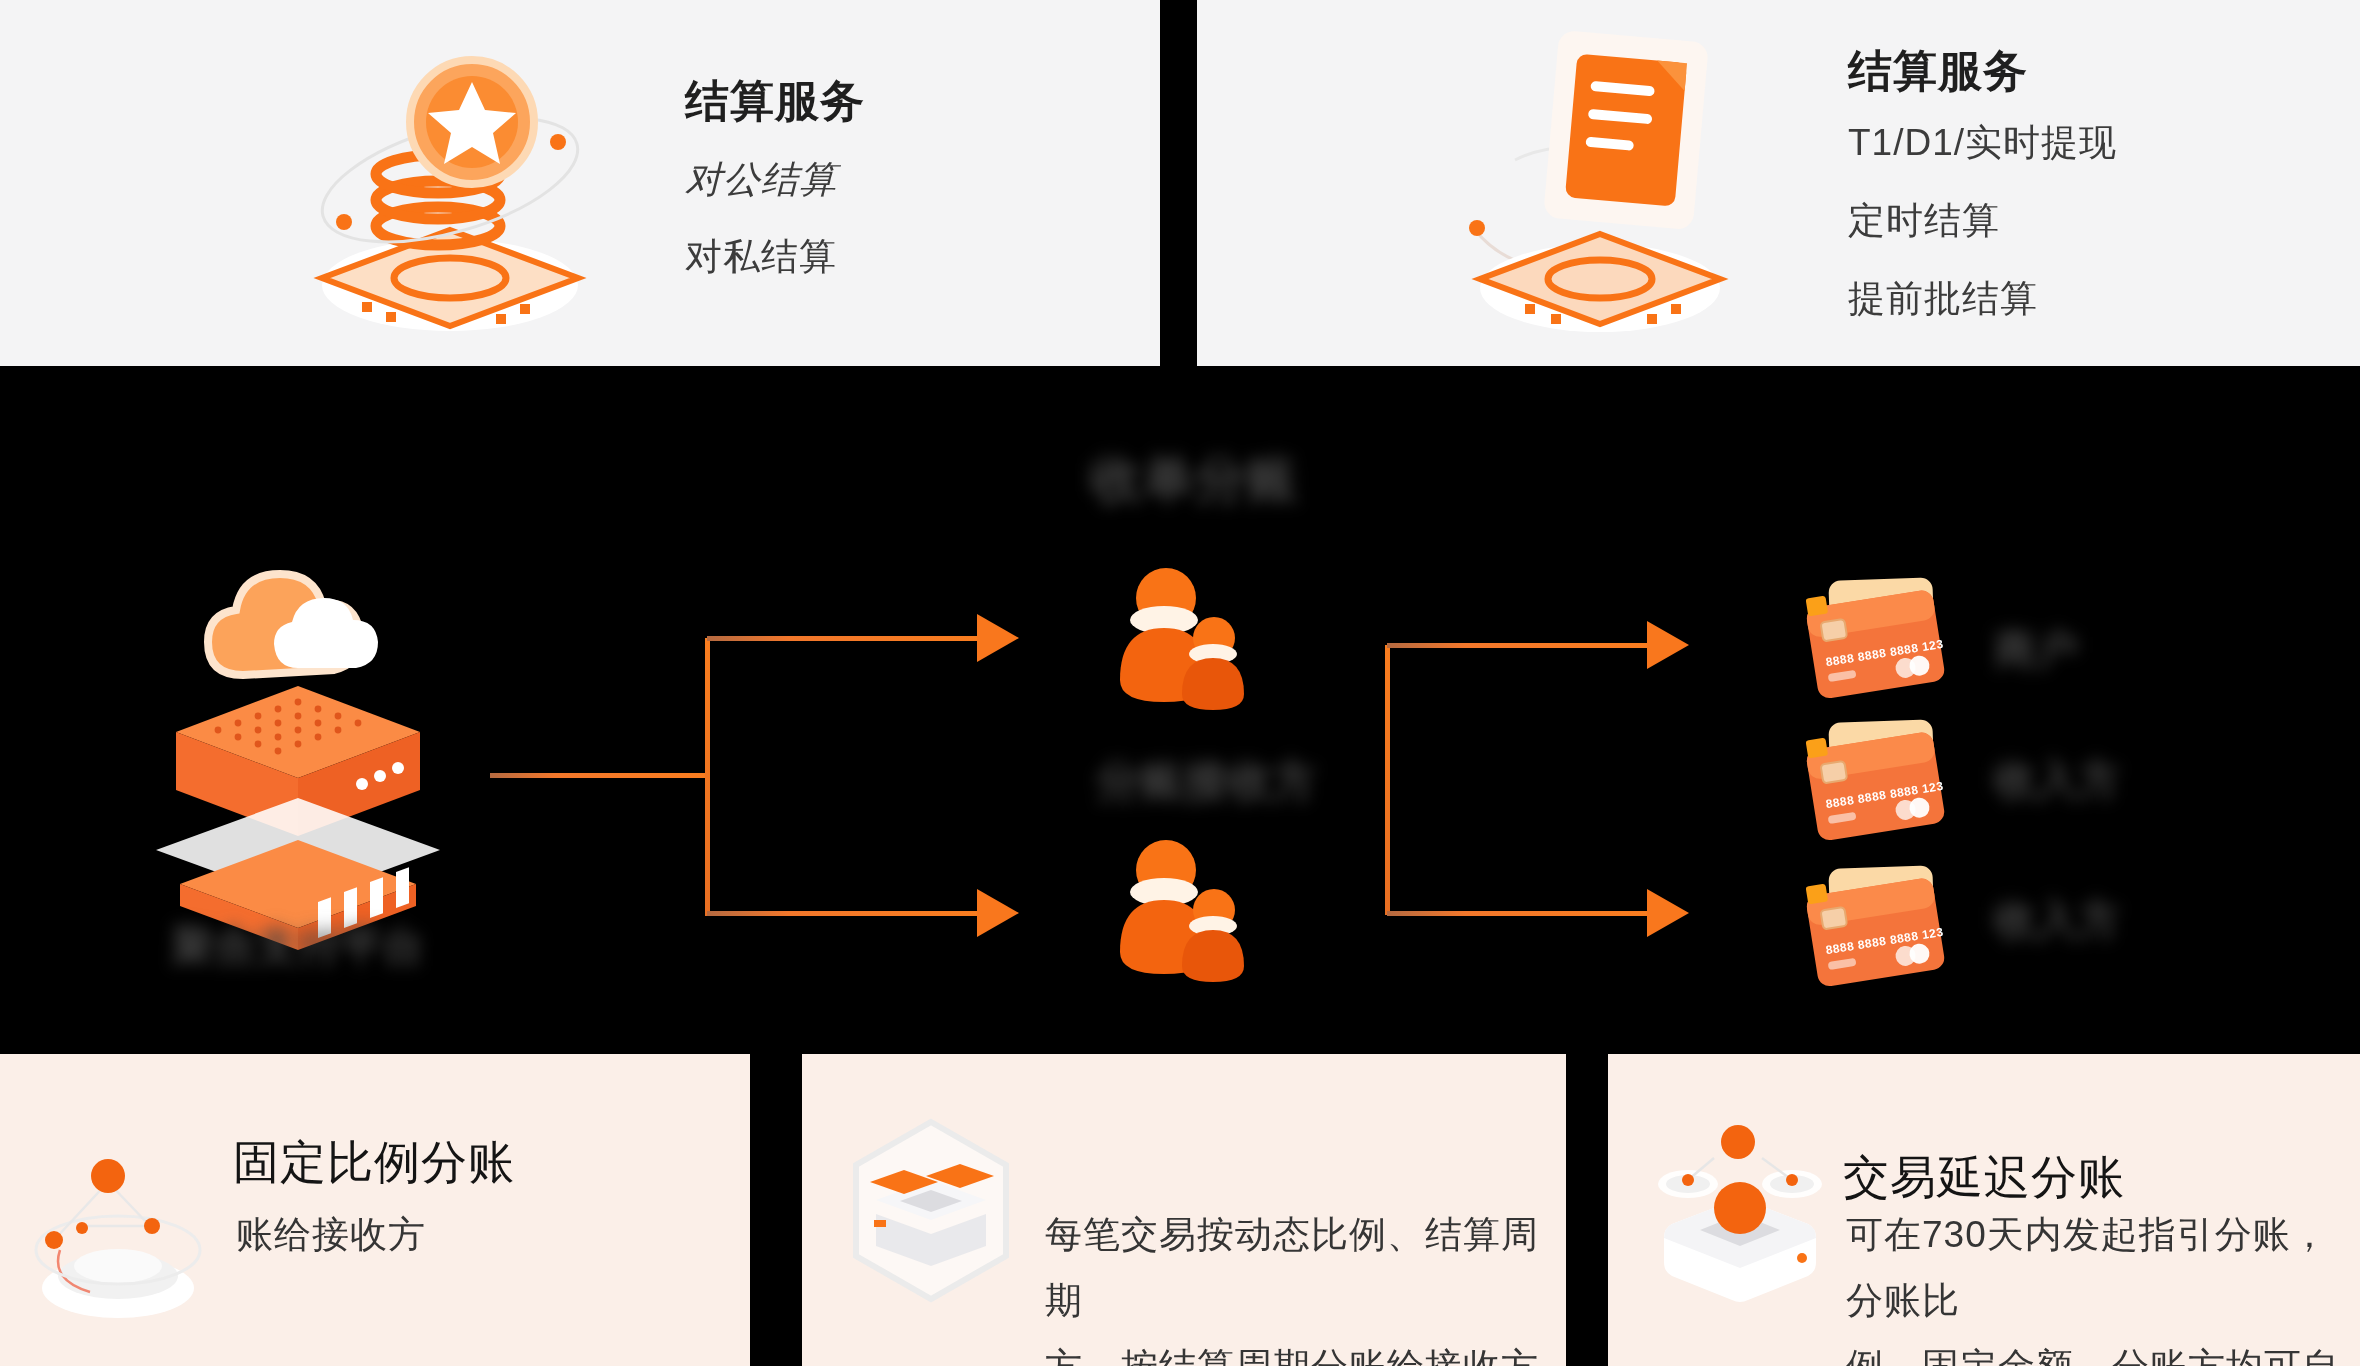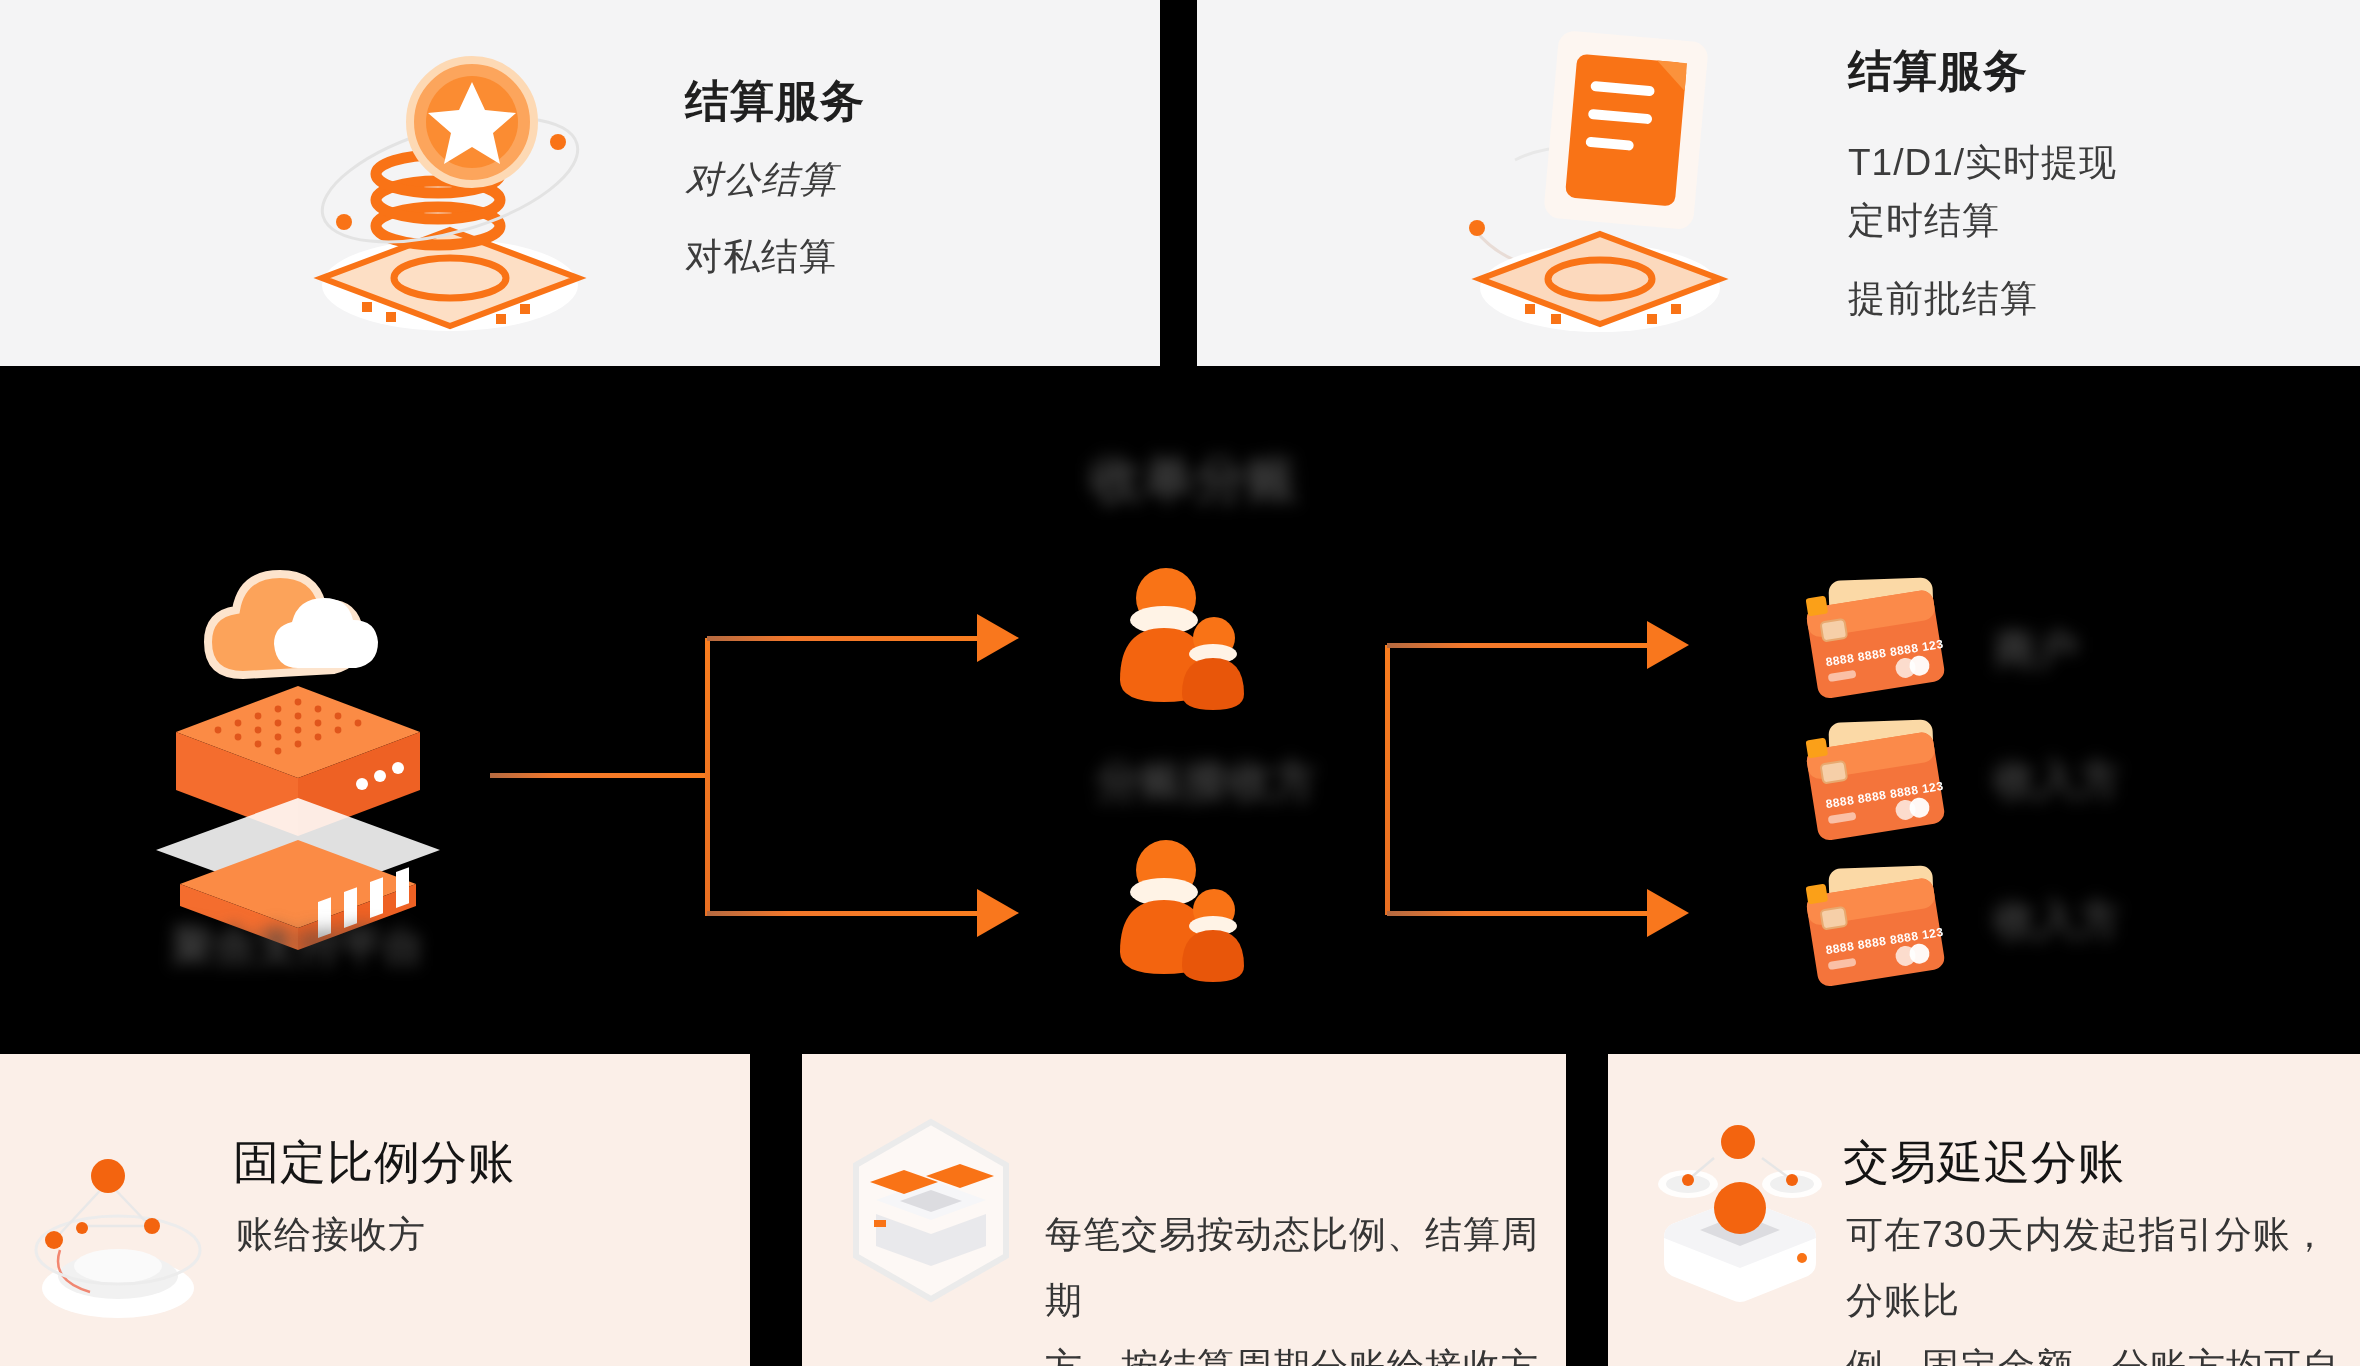--- a/index.html
+++ b/index.html
@@ -77,21 +77,21 @@
           <rect x="96" y="16" width="150" height="188" rx="16" fill="#fdf6f1"></rect>
           <rect x="116" y="38" width="110" height="144" rx="10" fill="#f97316"></rect>
           <path d="M196 38 L226 38 L226 66 Z" fill="#fb923c"></path>
           <rect x="132" y="64" width="64" height="10" rx="5" fill="#ffffff"></rect>
           <rect x="132" y="92" width="64" height="10" rx="5" fill="#ffffff"></rect>
           <rect x="132" y="120" width="48" height="10" rx="5" fill="#ffffff"></rect>
         </g>
       </svg>
     </div>
     <div class="abs tc-title" style="left:651px;top:42px;">结算服务</div>
-    <div class="abs tc-item" style="left:651px;top:118px;margin-top:20px;">T1/D1/实时提现</div>
+    <div class="abs tc-item" style="left:651px;top:118px;">T1/D1/实时提现</div>
     <div class="abs tc-item" style="left:651px;top:196px;">定时结算</div>
     <div class="abs tc-item" style="left:651px;top:274px;">提前批结算</div>
   </div>
 
   <div class="abs blurred" style="left:1090px;top:445px;font-size:52px;">收单分账</div>
 
   <div class="abs" style="left:148px;top:540px;">
     <svg width="300" height="410" viewBox="0 0 300 410">
       <g>
         <path d="M95 135 Q60 135 60 102 Q60 74 88 70 Q94 34 132 34 Q166 34 174 64 Q206 60 212 92 Q216 122 186 130 Z" fill="#fca35a" stroke="#fde4cd" stroke-width="8"></path>
@@ -282,20 +282,20 @@
         <circle cx="142" cy="68" r="6" fill="#f3640f"></circle>
         <g>
           <path d="M90 86 L158 112 Q166 116 166 126 L166 150 Q166 160 158 164 L98 188 Q90 192 82 188 L22 164 Q14 160 14 150 L14 126 Q14 116 22 112 Z" fill="#ffffff"></path>
           <path d="M90 86 L158 112 Q166 116 166 126 L90 156 L14 126 Q14 116 22 112 Z" fill="#f4f4f6"></path>
           <polygon points="90,102 130,118 90,134 50,118" fill="#dcdce0"></polygon>
           <circle cx="90" cy="96" r="26" fill="#f3640f"></circle>
           <circle cx="152" cy="146" r="5" fill="#f97316"></circle>
         </g>
       </svg>
     </div>
-    <div class="abs bc-title" style="left:235px;top:78px;">交易延迟分账</div>
+    <div class="abs bc-title" style="left:235px;top:93px;">交易延迟分账</div>
     <div class="abs bc-desc" style="left:238px;top:148px;">
       <div>可在730天内发起指引分账，分账比</div>
       <div>例、固定金额、分账方均可自定义</div>
     </div>
   </div>
 
 </div>
 
 </body></html>

